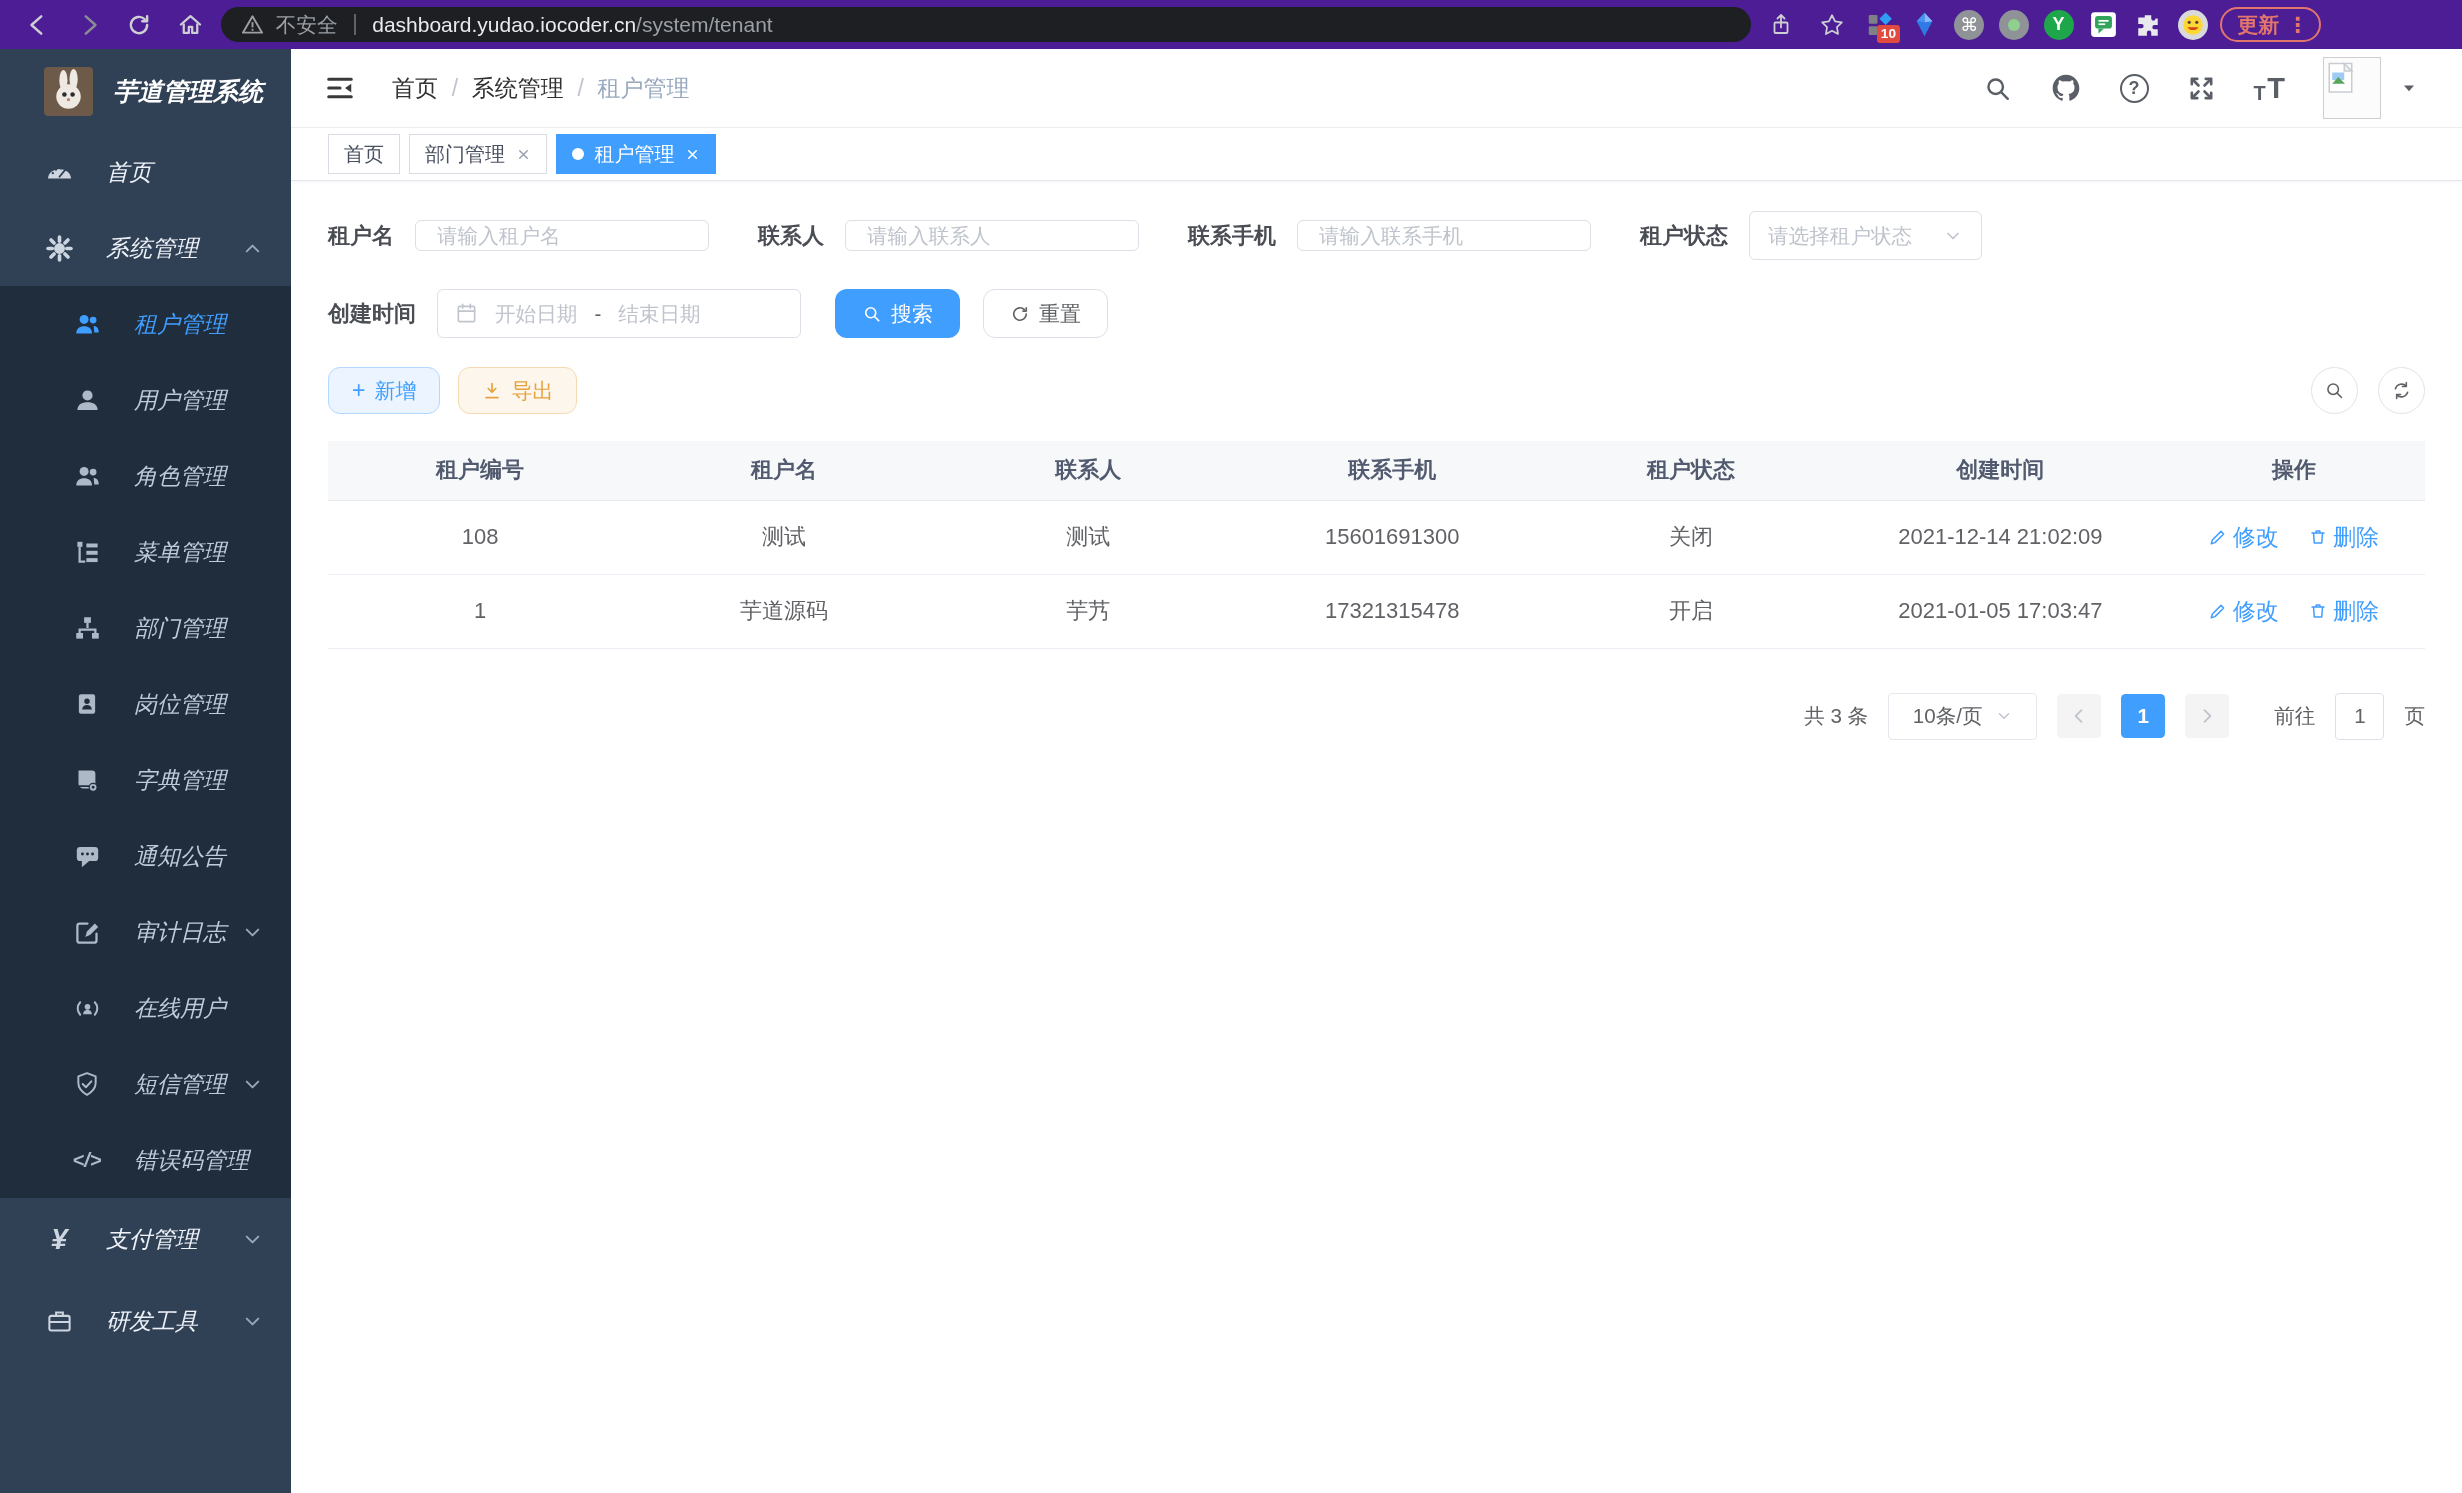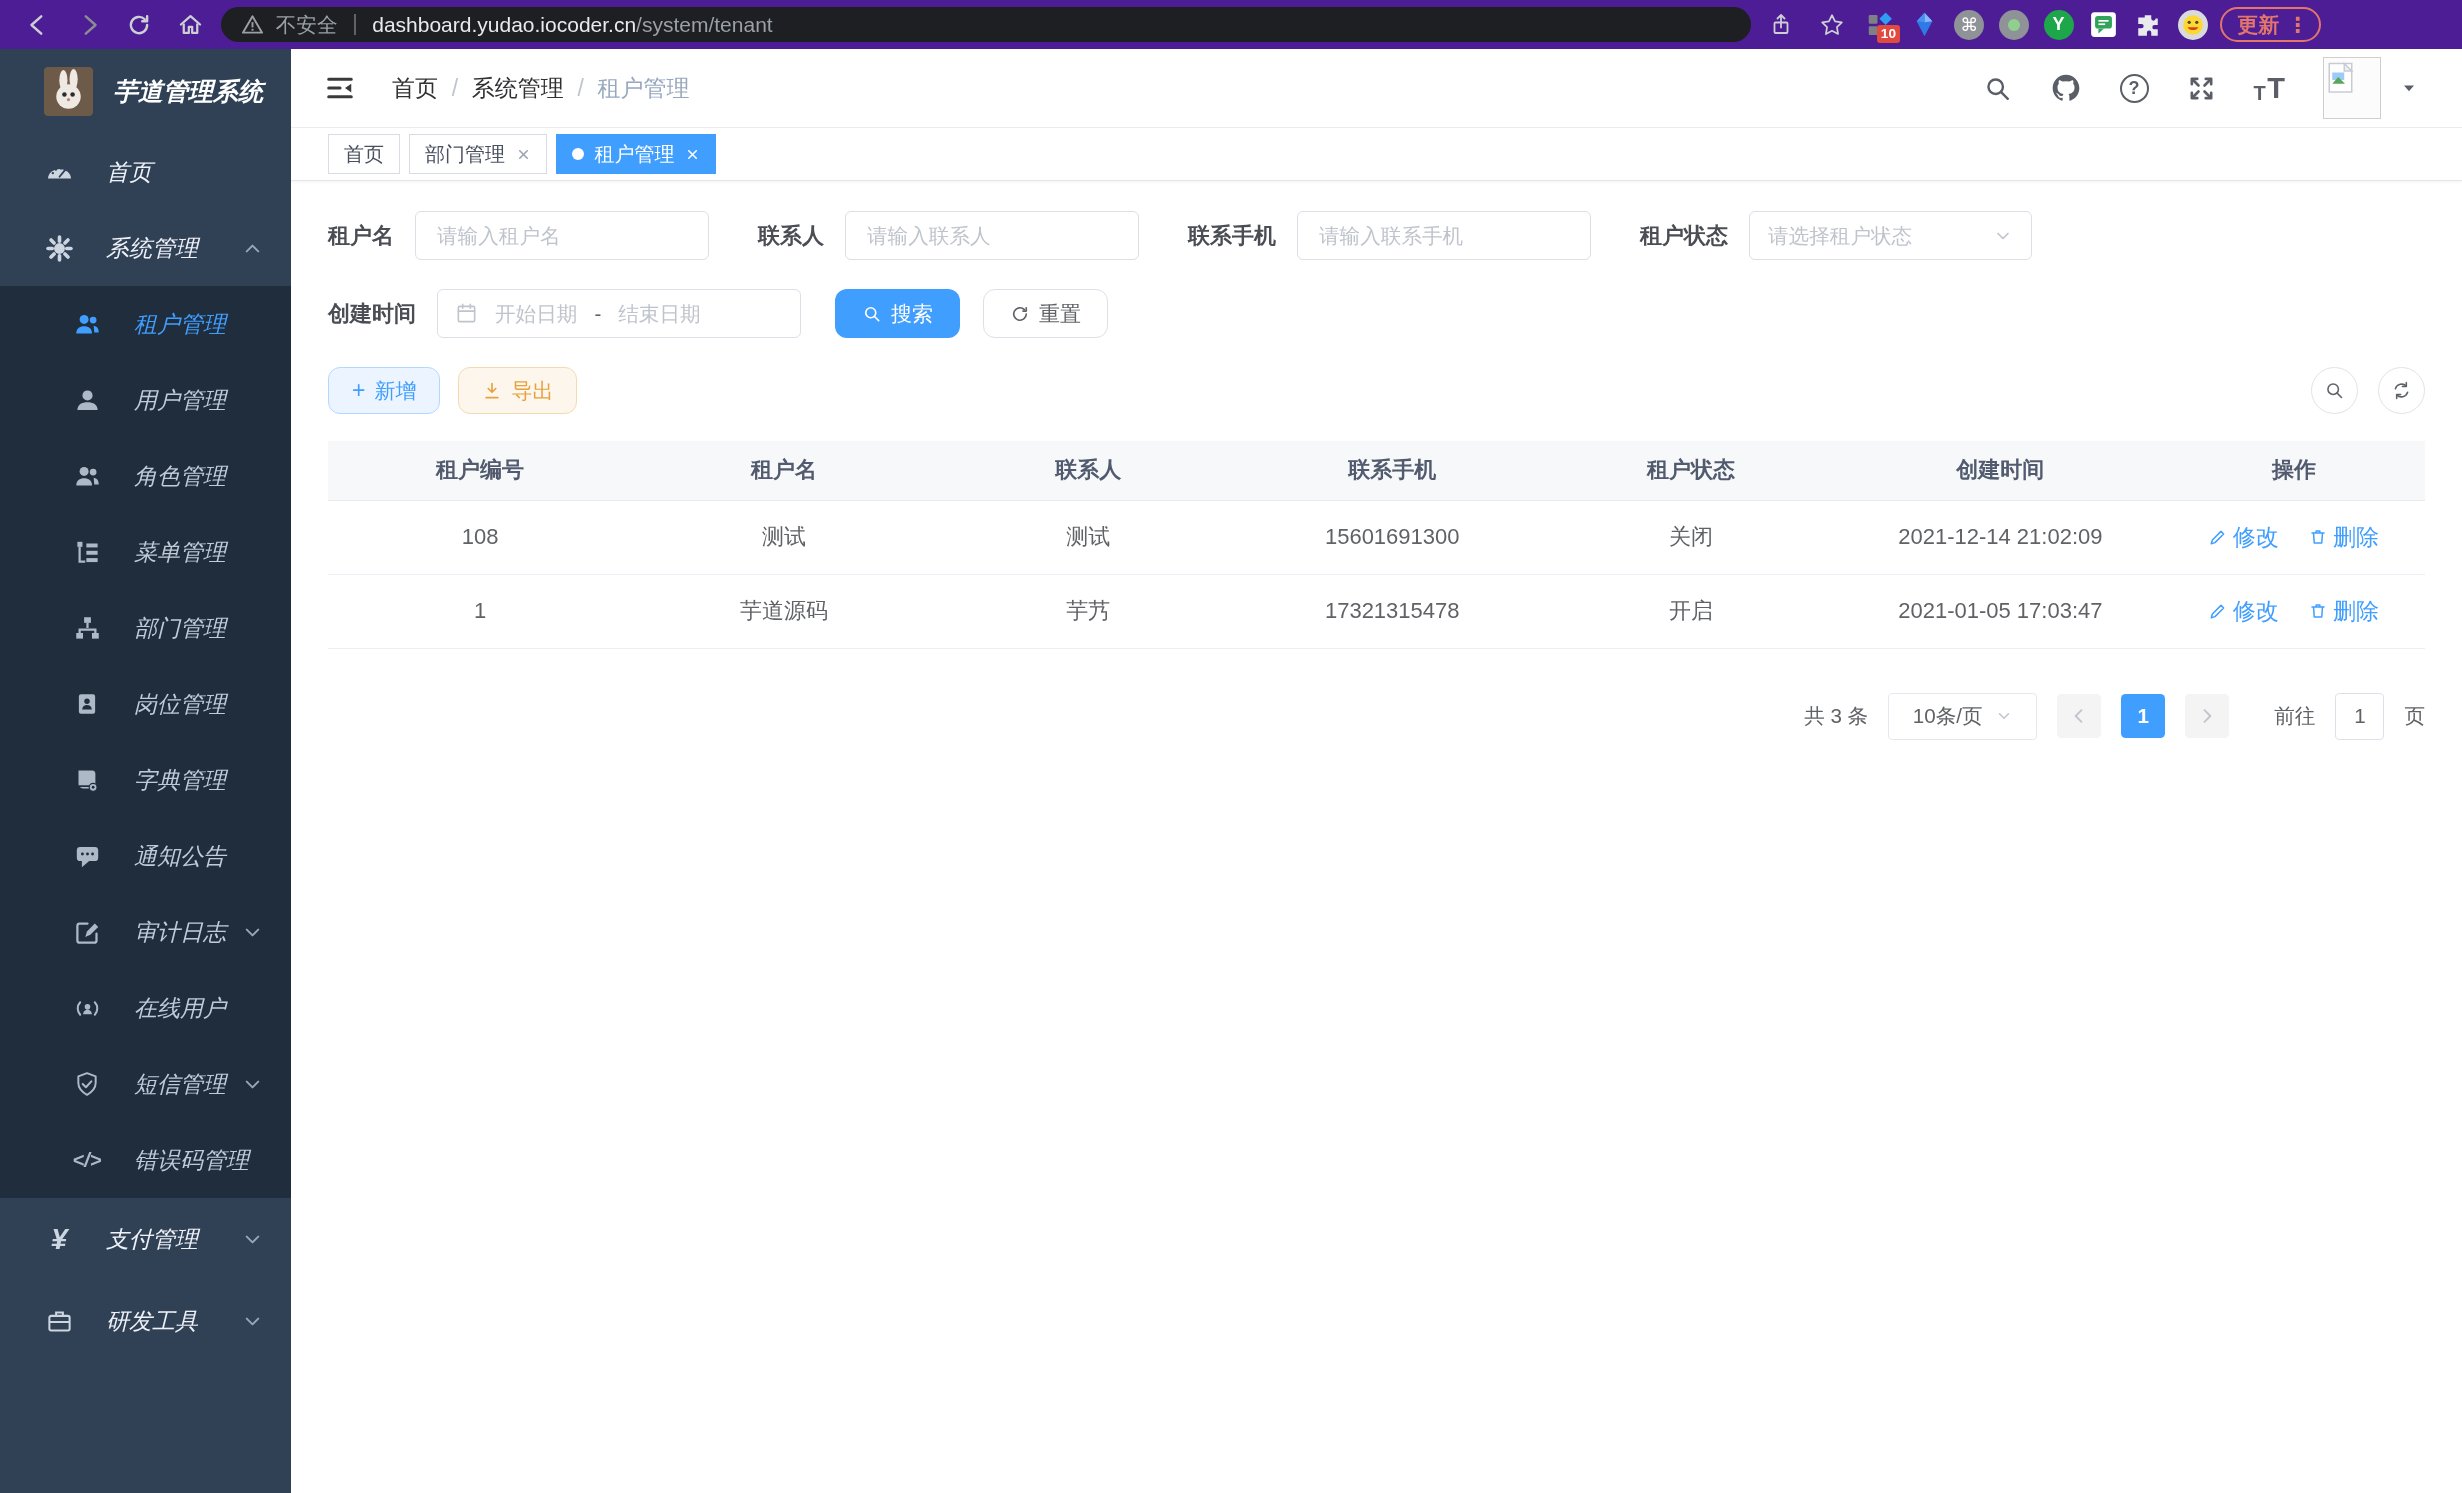--- a/index.html
+++ b/index.html
@@ -64,24 +64,24 @@
   .tab .tclose { color:#9aa2af; display:flex; }
   .tab.active { background:#409eff; border-color:#409eff; color:#fff; }
   .tab.active .tclose { color:#fff; }
   .tab-dot { width:12px; height:12px; border-radius:50%; background:#fff; }
 
   .content { padding:30px 37px 0 37px; flex:1; }
 
   
   .frow { display:flex; align-items:center; margin-bottom:29px; }
   .flabel { font-size:22px; font-weight:700; color:#4a4d53; margin-right:21px; white-space:nowrap; }
-  .finput { width:294px; height:49px; border:1.5px solid #dcdfe6; border-radius:6px; padding:0 21px; font-size:20.6px; color:#606266; outline:none; background:#fff; }
+  .finput { width:294px; height:31px; border:1.5px solid #dcdfe6; border-radius:6px; padding:0 21px; font-size:20.6px; color:#606266; outline:none; background:#fff; }
   .finput::placeholder { color:#bfc4cc; }
   .fgap { width:49px; flex:0 0 auto; }
-  .fselect { width:283px; height:49px; border:1.5px solid #dcdfe6; border-radius:6px; padding:0 18px; display:flex; align-items:center; justify-content:space-between; color:#bfc4cc; font-size:20.6px; cursor:pointer;gap:25px; }
+  .fselect { width:233px; height:49px; border:1.5px solid #dcdfe6; border-radius:6px; padding:0 18px; display:flex; align-items:center; justify-content:space-between; color:#bfc4cc; font-size:20.6px; cursor:pointer;gap:25px; }
   .daterange { width:364px; height:49px; border:1.5px solid #dcdfe6; border-radius:6px; display:flex; align-items:center; gap:17px; padding:0 17px; color:#bfc4cc; font-size:20.6px; }
   .daterange .dash { color:#606266; }
   .btn { height:49px; border-radius:12px; display:inline-flex; align-items:center; gap:9px; font-size:21px; padding:0 26px; cursor:pointer; border:1.5px solid transparent; }
   .btn-search { background:#409eff; color:#fff; margin-left:34px; }
   .btn-reset { background:#fff; color:#606266; border-color:#dcdfe6; margin-left:23px; }
 
   
   .toolbar { display:flex; align-items:center; margin-top:4.6px; }
   .btn-add { height:47px; background:#ecf5ff; border-color:#b3d8ff; color:#409eff; padding:0 23px; font-size:21px; }
   .btn-export { height:47px; background:#fdf6ec; border-color:#f5dab1; color:#e6a23c; padding:0 23px; font-size:21px; margin-left:18px; }

